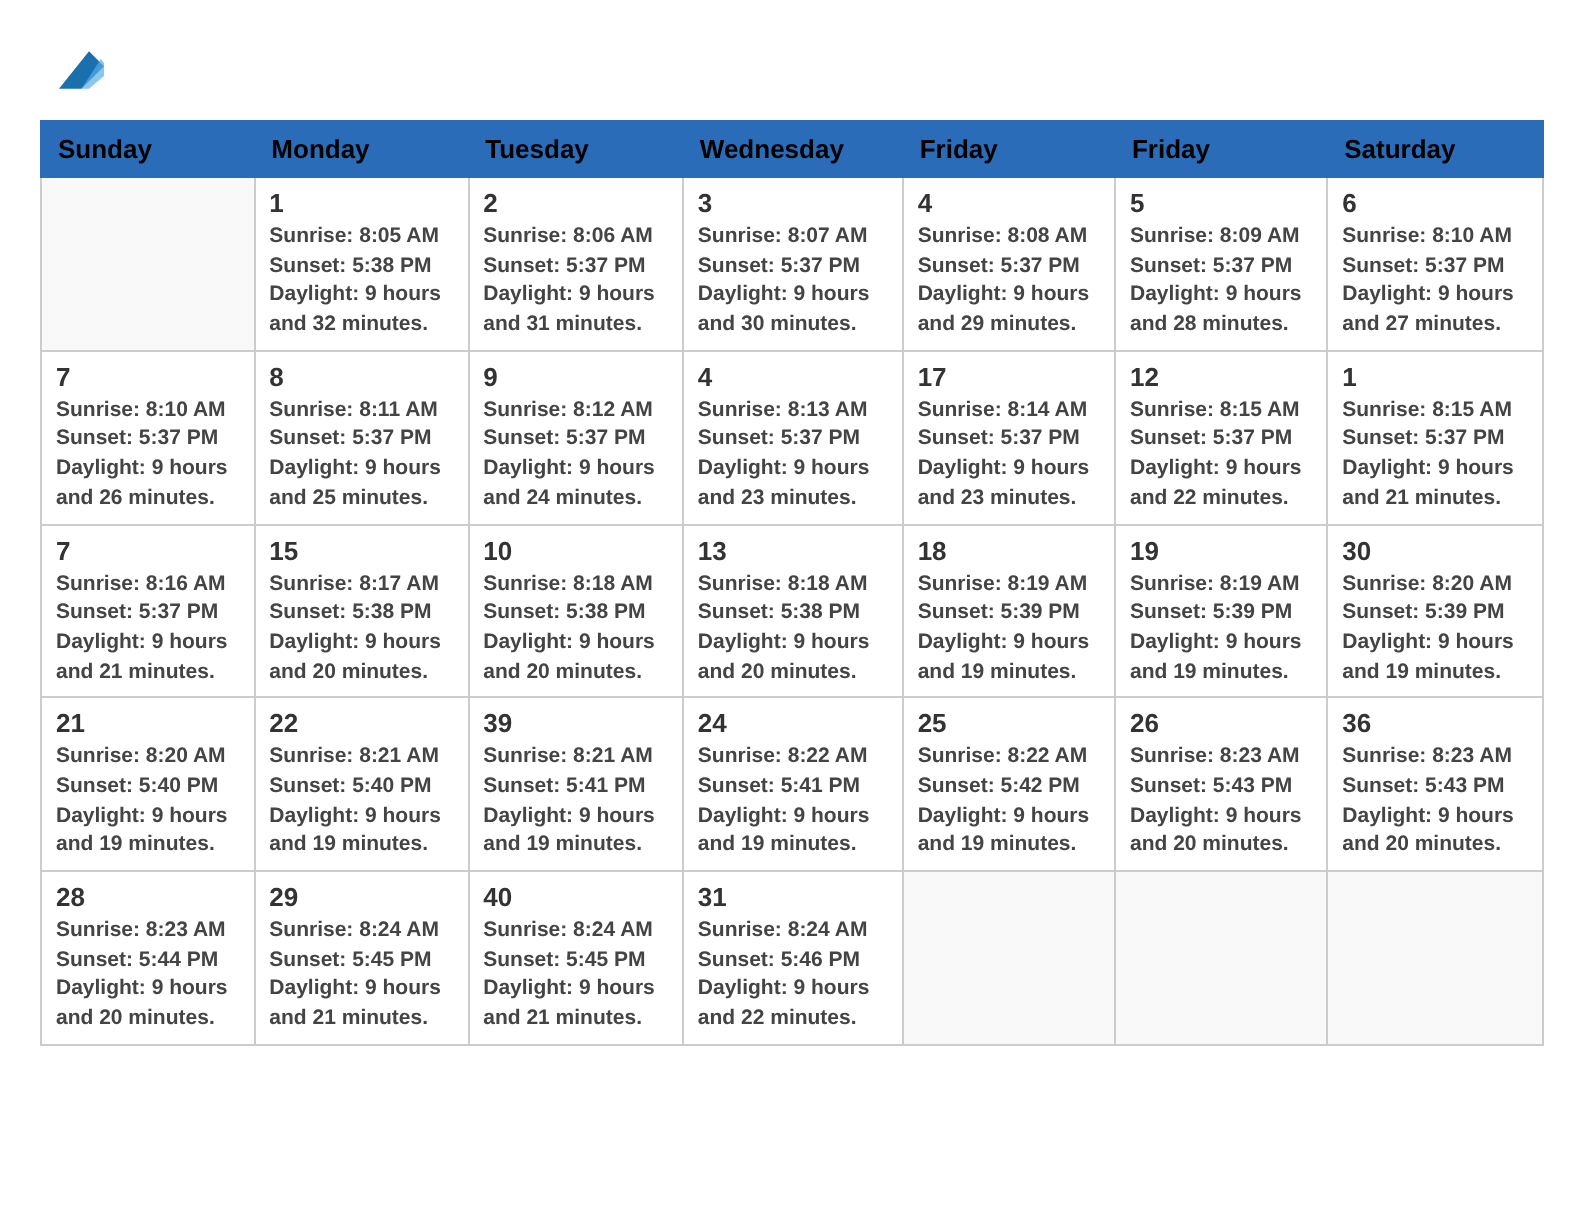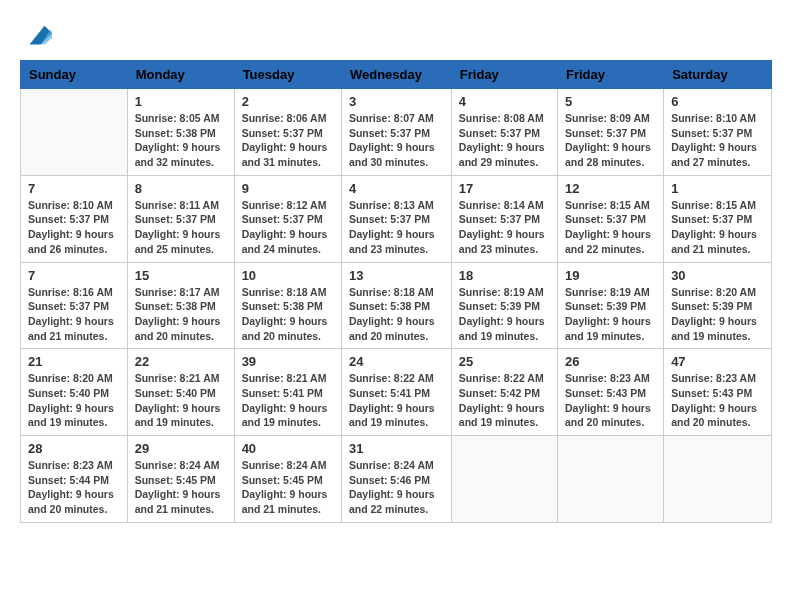--- a/index.html
+++ b/index.html
@@ -237,21 +237,21 @@
           </td>
           <td>
             <span class="day-num">25</span>
             <div class="day-info">Sunrise: 8:22 AM<br>Sunset: 5:42 PM<br>Daylight: 9 hours<br>and 19 minutes.</div>
           </td>
           <td>
             <span class="day-num">26</span>
             <div class="day-info">Sunrise: 8:23 AM<br>Sunset: 5:43 PM<br>Daylight: 9 hours<br>and 20 minutes.</div>
           </td>
           <td>
-            <span class="day-num">47</span>
+            <span class="day-num">36</span>
             <div class="day-info">Sunrise: 8:23 AM<br>Sunset: 5:43 PM<br>Daylight: 9 hours<br>and 20 minutes.</div>
           </td>
         </tr>
         <tr class="last-row">
           <td>
             <span class="day-num">28</span>
             <div class="day-info">Sunrise: 8:23 AM<br>Sunset: 5:44 PM<br>Daylight: 9 hours<br>and 20 minutes.</div>
           </td>
           <td>
             <span class="day-num">29</span>

